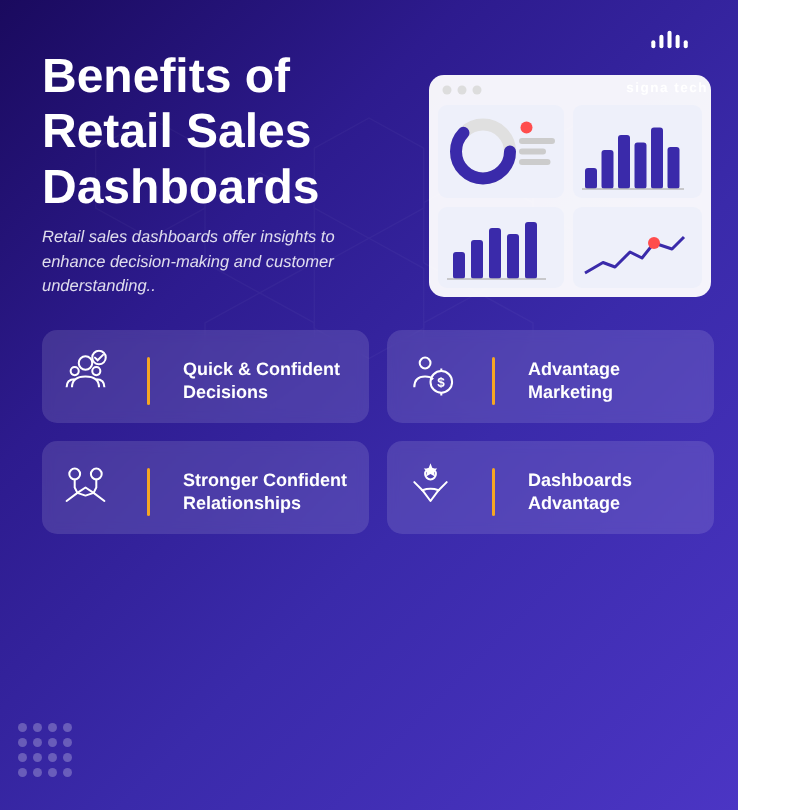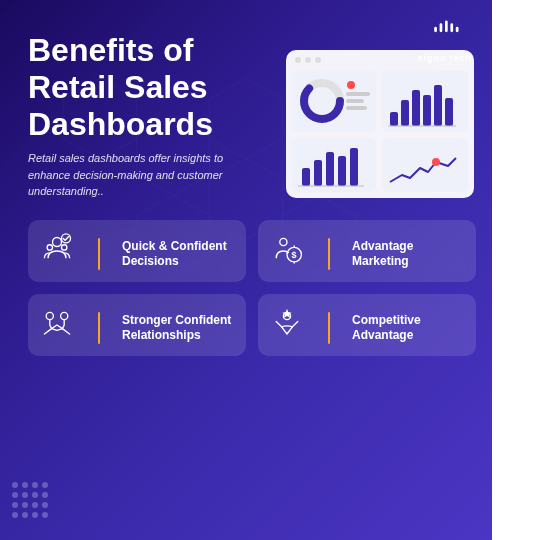--- a/index.html
+++ b/index.html
@@ -309,18 +309,18 @@
 
           <path d="M14 22 L8 16" stroke-linecap="round"></path>
           <path d="M26 22 L32 16" stroke-linecap="round"></path>
           <path d="M14 22 L20 30 L26 22" stroke-linecap="round" stroke-linejoin="round"></path>
           <path d="M14 22 Q20 20 26 22" stroke-linecap="round"></path>
 
           <polygon points="20,2 21.5,6 25,6 22.5,8.5 23.5,12 20,10 16.5,12 17.5,8.5 15,6 18.5,6" fill="white" stroke="none"></polygon>
         </svg>
       </div>
       <div class="benefit-divider"></div>
-      <div class="benefit-label">Competitive Advantage</div>
+      <div class="benefit-label">Dashboards Advantage</div>
     </div>
 
   </div>
 
 </div>
 
 </body></html>

